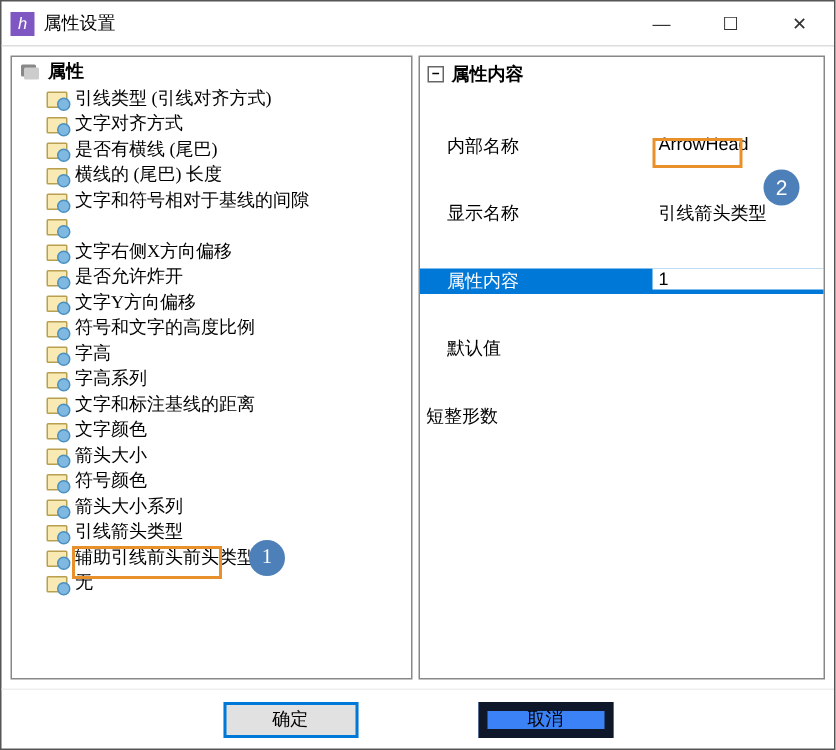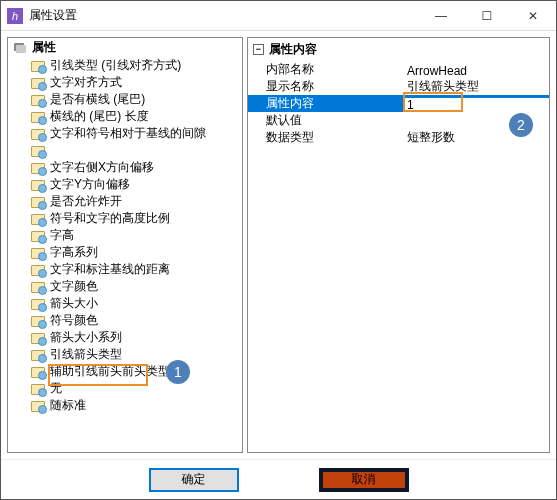--- a/index.html
+++ b/index.html
@@ -47,25 +47,26 @@
     color: #333;
   }
   .content {
     flex: 1;
     display: flex;
     padding: 6px;
     gap: 4px;
     overflow: hidden;
   }
   .left-panel {
-    width: 236px;
+    width: 268px;
     border: 1px solid #888;
     display: flex;
     flex-direction: column;
     position: relative;
+    font-family: Liberation Serif, serif;
   }
   .right-panel {
     flex: 1;
     border: 1px solid #888;
     display: flex;
     flex-direction: column;
   }
   .panel-header {
     display: flex;
     align-items: center;
@@ -165,21 +166,22 @@
     justify-content: center;
     font-size: 14px;
     pointer-events: none;
   }
   .prop-list {
     flex: 1;
   }
   .prop-row {
     display: flex;
     height: 17px;
-    align-items: flex-end;
+    align-items: flex-start;
+    margin-top: 28px;
   }
   .prop-row.selected {
     background: #0078d7;
     color: #fff;
   }
   .prop-label {
     width: 155px;
     padding-left: 18px;
   }
   .prop-value {
@@ -200,22 +202,22 @@
     height: 40px;
     display: flex;
     align-items: center;
     justify-content: center;
     gap: 80px;
     border-top: 1px solid #eee;
   }
   .dlg-btn {
     width: 90px;
     height: 24px;
-    border: 4px solid #0f172a;
-    background: #c2410c;
+    border: 6px solid #0f172a;
+    background: #3b82f6;
     display: flex;
     align-items: center;
     justify-content: center;
   }
   .dlg-btn.primary { border: 2px solid #0078d7; background:#e1e1e1; }
   ::-webkit-scrollbar { width: 16px; height: 16px; }
   ::-webkit-scrollbar-track { background: #f0f0f0; }
   ::-webkit-scrollbar-thumb { background: #c5c5c5; }
   ::-webkit-scrollbar-button { background: #f0f0f0; height:16px; width:16px; border:1px solid #ddd; }
 </style>
@@ -264,28 +266,28 @@
             </div>
             <div class="tree-item">
               <span class="tree-icon"></span>
             </div>
             <div class="tree-item">
               <span class="tree-icon"></span>
               <span>文字右侧X方向偏移</span>
             </div>
             <div class="tree-item">
               <span class="tree-icon"></span>
+              <span>是否允许炸开</span>
+            </div>
+            <div class="tree-item">
+              <span class="tree-icon"></span>
               <span>文字Y方向偏移</span>
             </div>
             <div class="tree-item">
               <span class="tree-icon"></span>
-              <span>是否允许炸开</span>
-            </div>
-            <div class="tree-item">
-              <span class="tree-icon"></span>
               <span>符号和文字的高度比例</span>
             </div>
             <div class="tree-item">
               <span class="tree-icon"></span>
               <span>字高</span>
             </div>
             <div class="tree-item">
               <span class="tree-icon"></span>
               <span>字高系列</span>
             </div>
@@ -313,24 +315,20 @@
               <span class="tree-icon"></span>
               <span>引线箭头类型</span>
             </div>
             <div class="tree-item">
               <span class="tree-icon"></span>
               <span>辅助引线前头前头类型</span>
             </div>
             <div class="tree-item">
               <span class="tree-icon"></span>
               <span>无</span>
-            </div>
-            <div class="tree-item">
-              <span class="tree-icon"></span>
-              <span>随标准</span>
             </div>
           </div>
       </div>
       <div class="highlight-box-1" style="left:40px; top:326px; width:100px; height:22px;"></div>
       <div class="badge" style="left:158px; top:322px;">1</div>
     </div>
 
     <div class="right-panel">
       <div class="panel-header">
         <span class="toggle">−</span>
@@ -347,21 +345,20 @@
           </div>
           <div class="prop-row selected">
             <div class="prop-label">属性内容</div>
             <div class="prop-value">1</div>
           </div>
           <div class="prop-row">
             <div class="prop-label">默认值</div>
             <div class="prop-value"></div>
           </div>
           <div class="prop-row">
-            <div class="prop-label">数据类型</div>
             <div class="prop-value">短整形数</div>
           </div>
 
       <div class="highlight-box-2" style="left:155px; top:31px; width:60px; height:20px;"></div>
           <div class="badge" style="right:16px; top:52px;">2</div>
         </div>
     </div>
 
   </div>
 

